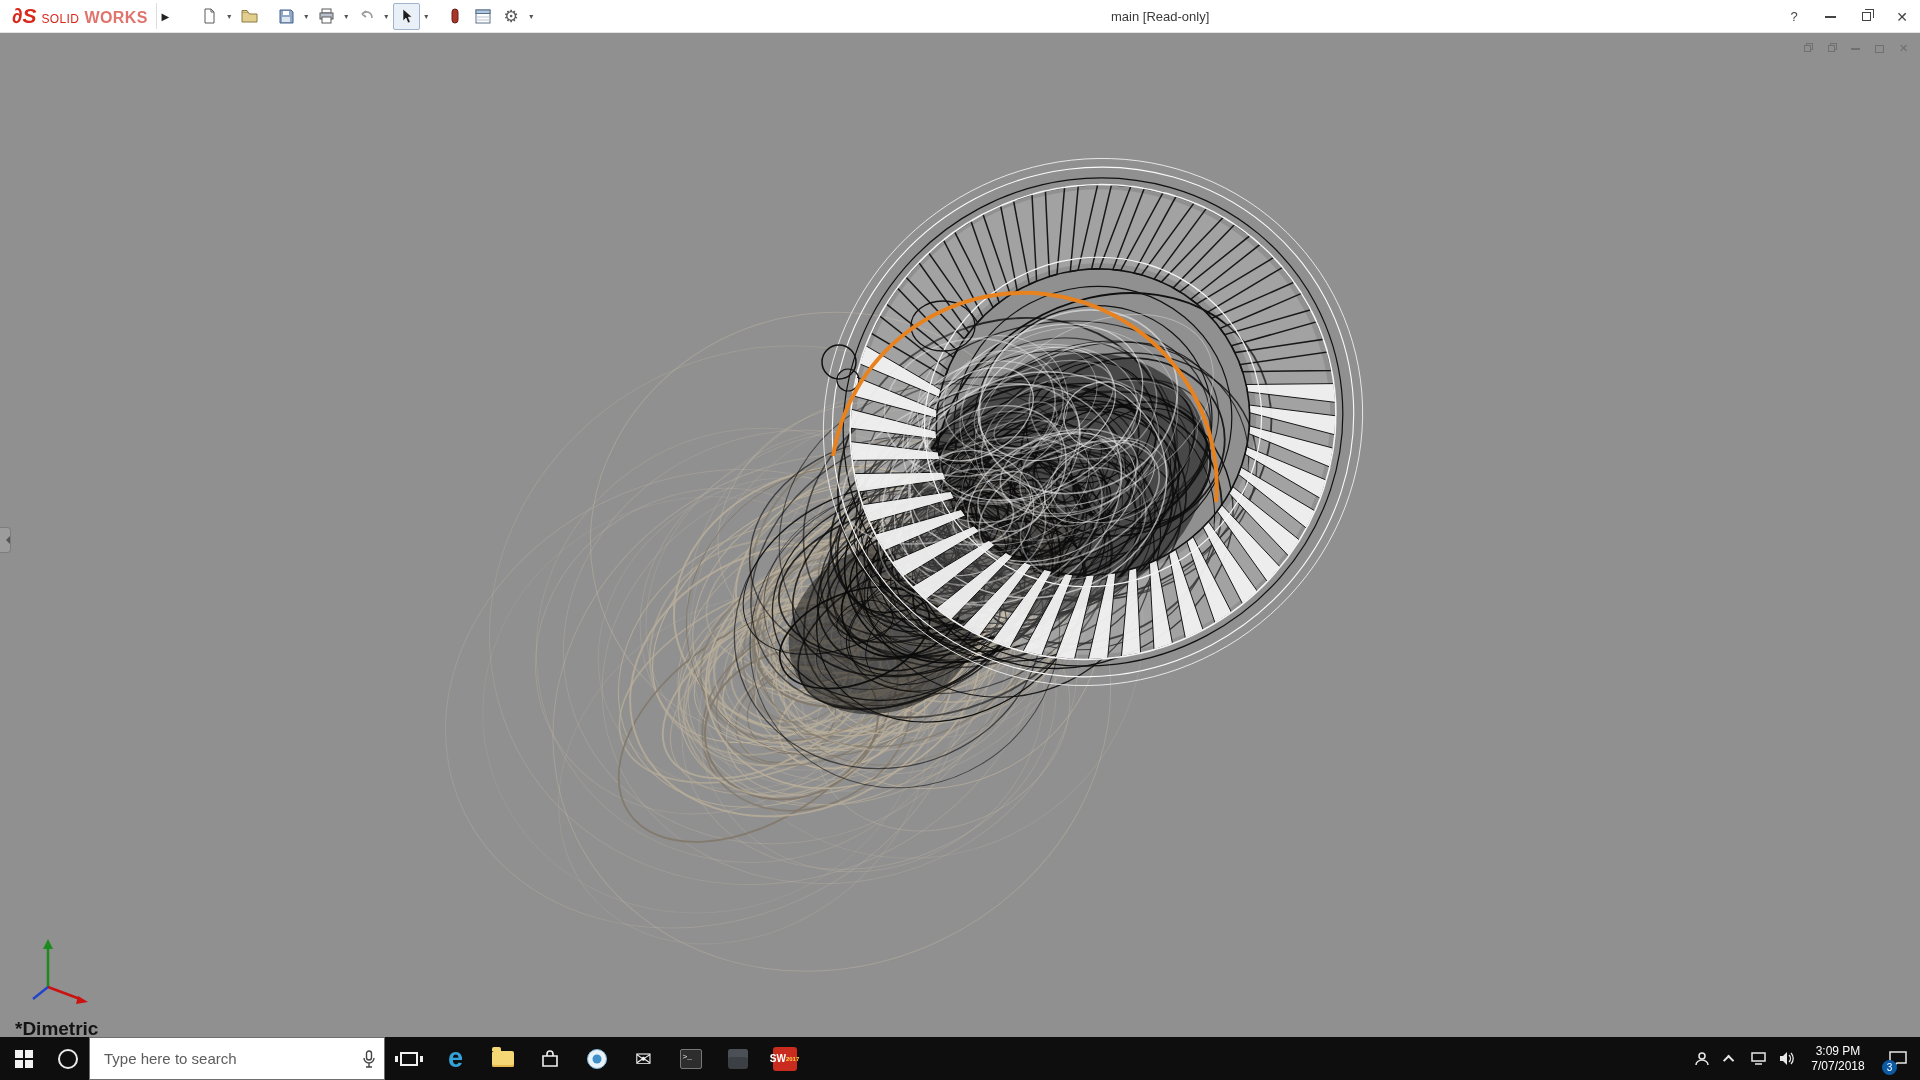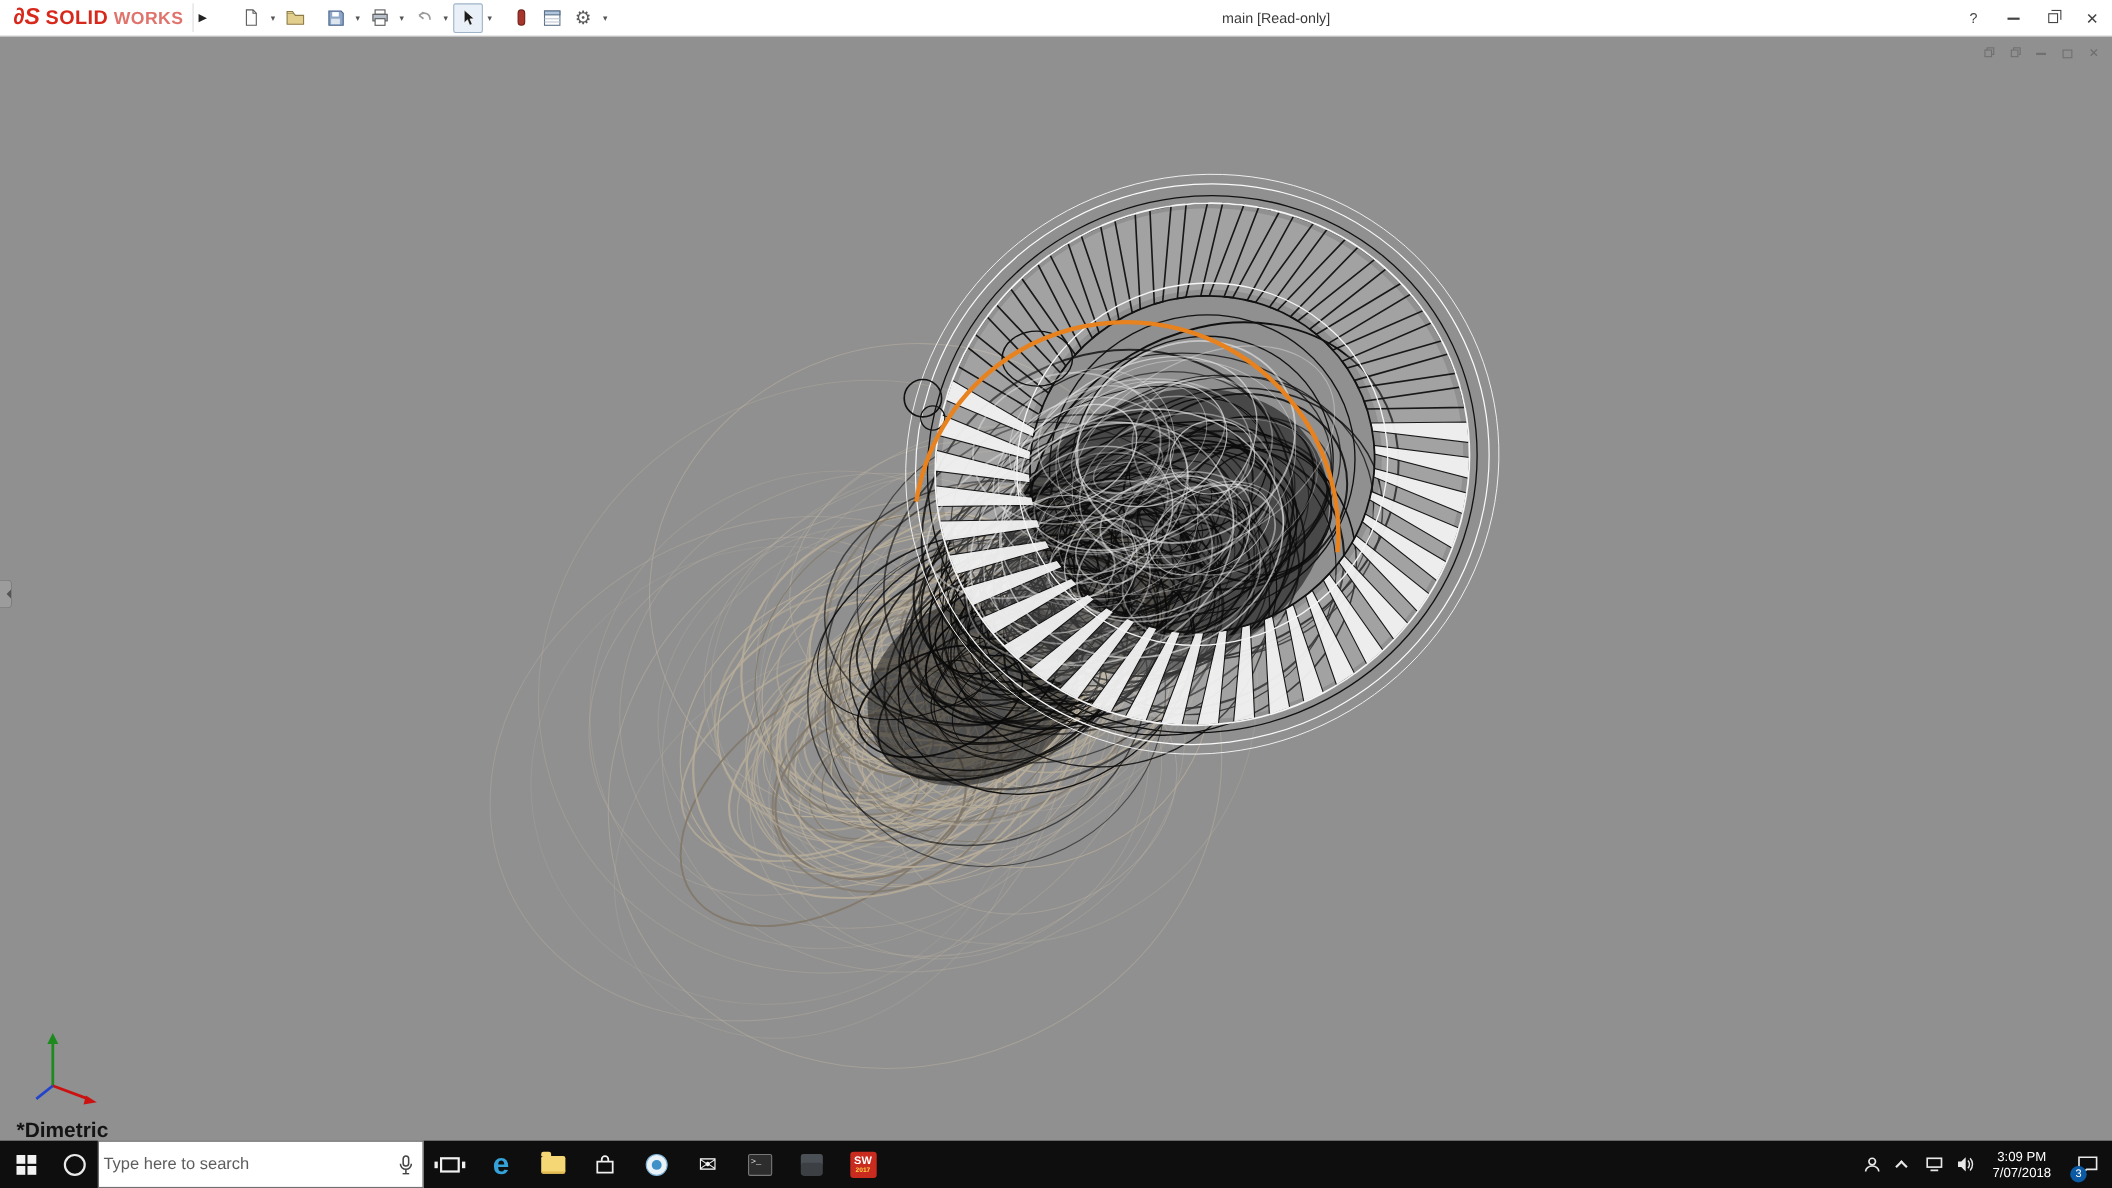--- a/index.html
+++ b/index.html
@@ -4,21 +4,21 @@
 <style>
   *{margin:0;padding:0;box-sizing:border-box;}
   html,body{width:1920px;height:1080px;overflow:hidden;}
   body{font-family:"Liberation Sans",sans-serif;background:#8f8f8f;position:relative;}
 
   
   .titlebar{position:absolute;top:0;left:0;right:0;height:33px;background:#ffffff;
     border-bottom:1px solid #e3e3e3;display:flex;align-items:center;z-index:30;}
   .logo{display:flex;align-items:baseline;gap:5px;padding:0 8px 0 12px;}
   .logo-mark{color:#d8281c;font-weight:bold;font-style:italic;font-size:21px;line-height:1;}
-  .logo-bold{color:#d8281c;font-weight:bold;font-size:18px;letter-spacing:.4px;}
+  .logo-bold{color:#d8281c;font-weight:normal;font-size:12px;letter-spacing:.4px;}
   .logo-light{color:#e0746d;font-weight:bold;font-size:16px;letter-spacing:.4px;}
   .flyout-btn{width:18px;height:26px;border:none;background:transparent;color:#222;
     font-size:10px;cursor:pointer;border-left:1px solid #ddd;}
   .toolbar{display:flex;align-items:center;margin-left:22px;gap:1px;}
   .tbtn{width:27px;height:27px;display:flex;align-items:center;justify-content:center;
     background:transparent;border:1px solid transparent;border-radius:2px;cursor:pointer;}
   .tbtn.active{border:1px solid #9fb4c8;background:#e9f0f7;}
   .dd{width:11px;font-size:8px;color:#555;text-align:center;cursor:pointer;background:none;border:none;}
   .tsep{width:8px;}
   .gear-glyph{font-size:17px;color:#5a5a5a;line-height:1;}
@@ -53,35 +53,35 @@
   .taskbar{position:absolute;left:0;right:0;bottom:0;height:43px;background:#0e0e0e;
     display:flex;align-items:stretch;z-index:40;}
   .tb-btn{width:47px;display:flex;align-items:center;justify-content:center;background:transparent;
     border:none;cursor:pointer;position:relative;}
   .win-logo{display:grid;grid-template-columns:8px 8px;grid-template-rows:8px 8px;gap:2px;}
   .win-logo span{background:#f2f2f2;}
   .cortana-ring{width:20px;height:20px;border:2px solid #eaeaea;border-radius:50%;}
   .searchbox{width:296px;background:#ffffff;display:flex;align-items:center;
     border:1px solid #6f6f6f;position:relative;}
   .searchbox input{flex:1;border:none;outline:none;font-size:15px;color:#333;
-    padding:0 6px 0 4px;font-family:"Liberation Sans",sans-serif;background:transparent;}
+    padding:0 6px 0 14px;font-family:"Liberation Sans",sans-serif;background:transparent;}
   .searchbox input::placeholder{color:#5d5d5d;opacity:1;}
   .mic{width:30px;display:flex;align-items:center;justify-content:center;background:none;border:none;cursor:pointer;}
   .taskview{width:18px;height:14px;border:2px solid #f0f0f0;position:relative;}
   .taskview::before,.taskview::after{content:"";position:absolute;top:2px;width:3px;height:6px;background:#f0f0f0;}
   .taskview::before{left:-7px;}
   .taskview::after{right:-7px;}
   .edge-e{color:#35a3da;font-size:27px;font-weight:bold;line-height:1;}
   .folder{width:22px;height:16px;background:#f5d776;border-radius:2px;position:relative;box-shadow:inset 0 -2px 0 #e4b94d;}
   .folder::before{content:"";position:absolute;top:-4px;left:0;width:9px;height:4px;background:#f5d776;border-radius:2px 2px 0 0;}
   .mail-glyph{color:#f2f2f2;font-size:20px;line-height:1;}
   .prompt-box{width:22px;height:20px;background:#2d2d2d;border:1px solid #777;border-radius:2px;
     color:#eee;font-size:8px;font-family:"Liberation Mono",monospace;display:flex;align-items:flex-start;padding:2px;}
   .cube{width:20px;height:20px;background:#3c4045;border-radius:3px;box-shadow:inset 0 8px 0 #4b5056;}
-  .sw-icon{width:24px;height:24px;background:#c92b1e;border-radius:3px;display:flex;flex-direction:column;
+  .sw-icon{width:24px;height:24px;background:#c92b1e;border-radius:3px;display:flex;flex-direction:row;
     align-items:center;justify-content:center;line-height:1;}
   .sw-icon .sw-t{color:#fff;font-size:10px;font-weight:bold;}
   .sw-icon .sw-y{color:#ffd24a;font-size:6px;font-weight:bold;}
   .tb-spacer{flex:1;}
   .tray{display:flex;align-items:stretch;}
   .tray-btn{width:28px;display:flex;align-items:center;justify-content:center;background:none;border:none;cursor:pointer;}
   .chev{width:8px;height:8px;border-left:2px solid #e8e8e8;border-top:2px solid #e8e8e8;transform:rotate(45deg) translateY(2px);}
   .clock{width:76px;display:flex;flex-direction:column;align-items:center;justify-content:center;
     color:#ffffff;font-size:12px;line-height:15px;cursor:pointer;background:none;border:none;}
   .notif{width:44px;position:relative;display:flex;align-items:center;justify-content:center;background:none;border:none;cursor:pointer;}

